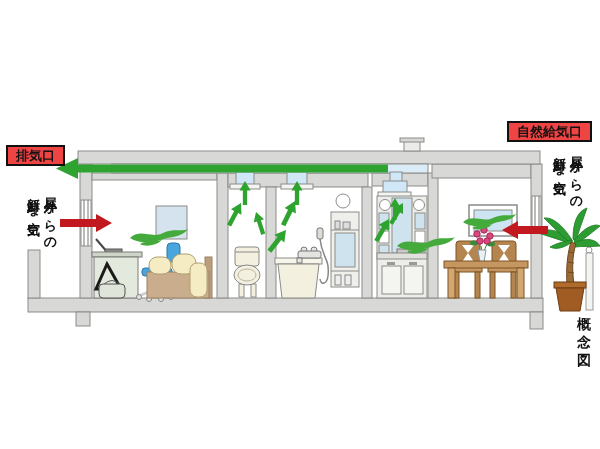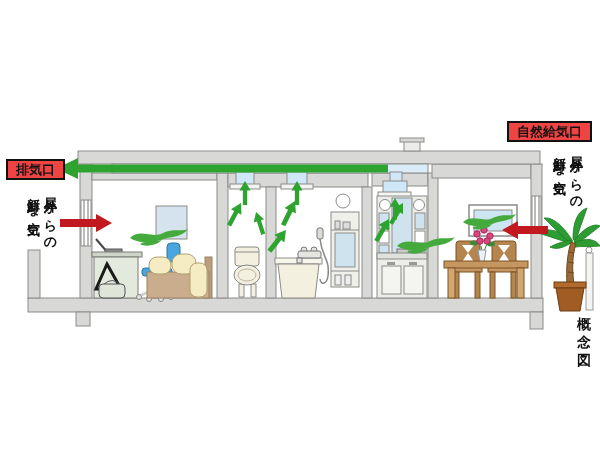--- a/index.html
+++ b/index.html
@@ -234,21 +234,21 @@
   <path d="M502,230 L518,221 L518,226 L548,226 L548,234 L518,234 L518,239 Z" fill="#c2181f"></path>
 
   <g fill="#44aa3c">
     <use href="#sw" transform="translate(130,230)"></use>
     <use href="#sw" transform="translate(397,238)"></use>
     <use href="#sw" transform="translate(463,215) scale(0.92)"></use>
   </g>
 </svg>
 
 
-<div class="lbl boxlbl" style="left:6px;top:159px;">排気口</div>
+<div class="lbl boxlbl" style="left:6px;top:145px;">排気口</div>
 
 <div class="lbl vtext" style="left:25px;top:187px;height:102px;">屋外からの
 新鮮な空気</div>
 
 <div class="lbl boxlbl" style="left:507px;top:121px;">自然給気口</div>
 
 <div class="lbl vtext" style="left:551px;top:146px;height:102px;">屋外からの
 新鮮な空気</div>
 
 <div class="lbl caption" style="left:545px;top:316px;margin-left:32px;">概念図</div>

